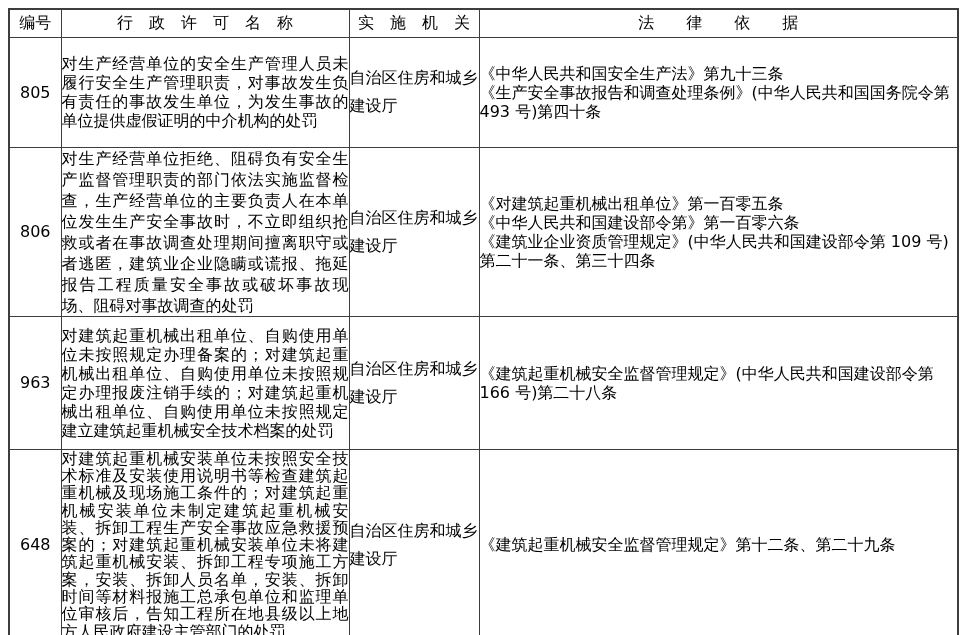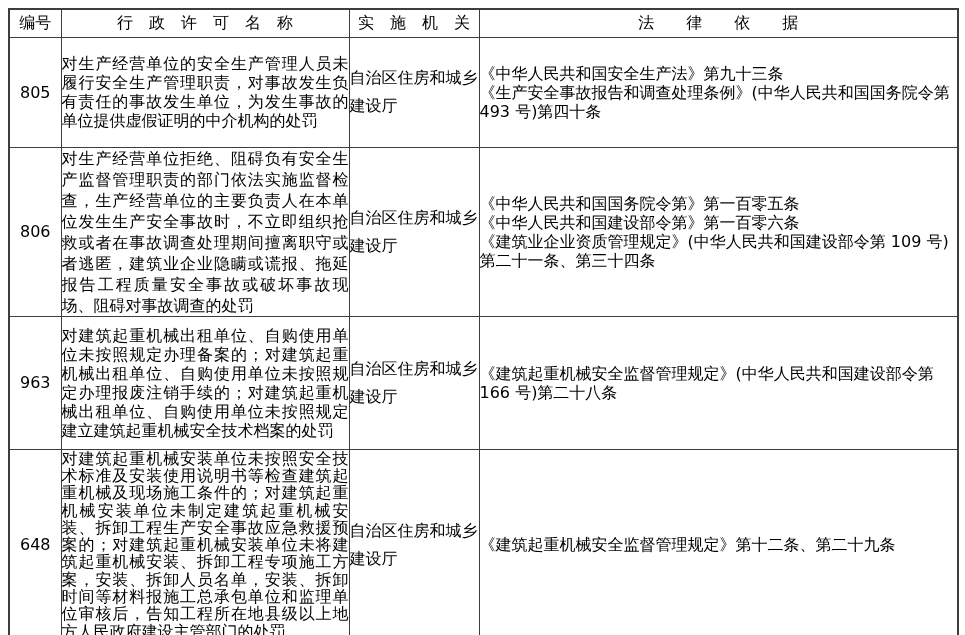--- a/index.html
+++ b/index.html
@@ -94,21 +94,21 @@
         <div class="law-line">《中华人民共和国安全生产法》第九十三条</div>
         <div class="law-line">《生产安全事故报告和调查处理条例》(中华人民共和国国务院令第 493 号)第四十条</div>
       </td>
     </tr>
 
     <tr class="r806">
       <td class="id-cell">806</td>
       <td class="name-cell">对生产经营单位拒绝、阻碍负有安全生产监督管理职责的部门依法实施监督检查，生产经营单位的主要负责人在本单位发生生产安全事故时，不立即组织抢救或者在事故调查处理期间擅离职守或者逃匿，建筑业企业隐瞒或谎报、拖延报告工程质量安全事故或破坏事故现场、阻碍对事故调查的处罚</td>
       <td class="org-cell">自治区住房和城乡建设厅</td>
       <td class="law-cell">
-        <div class="law-line">《中华人民共和国国务院令第》第一百零五条</div>
+        <div class="law-line">《对建筑起重机械出租单位》第一百零五条</div>
         <div class="law-line">《中华人民共和国建设部令第》第一百零六条</div>
         <div class="law-line">《建筑业企业资质管理规定》(中华人民共和国建设部令第 109 号)第二十一条、第三十四条</div>
       </td>
     </tr>
 
     <tr class="r807">
       <td class="id-cell">963</td>
       <td class="name-cell">对建筑起重机械出租单位、自购使用单位未按照规定办理备案的；对建筑起重机械出租单位、自购使用单位未按照规定办理报废注销手续的；对建筑起重机械出租单位、自购使用单位未按照规定建立建筑起重机械安全技术档案的处罚</td>
       <td class="org-cell">自治区住房和城乡建设厅</td>
       <td class="law-cell">

